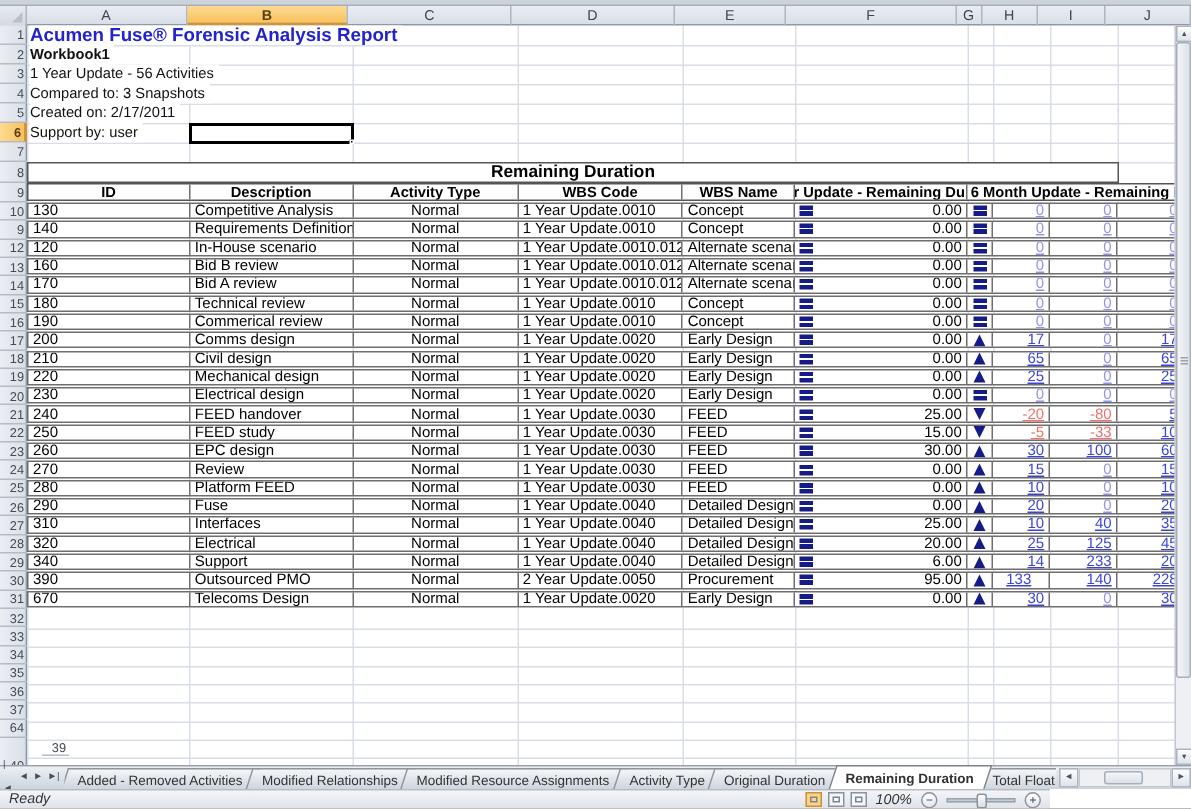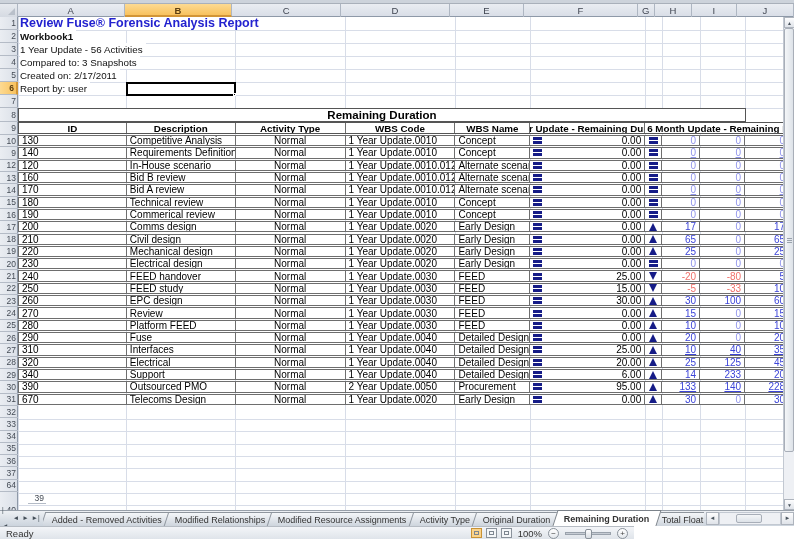--- a/index.html
+++ b/index.html
@@ -89,23 +89,23 @@
        transform:skewX(-18deg);margin-right:-5px;white-space:nowrap;}
   .tab>span{display:block;transform:skewX(18deg);}
   .tab.active{background:#fff;font-weight:bold;height:16px;line-height:16px;z-index:2;border-color:#7b828a;}
   .hs-group{display:flex;align-items:center;height:16px;margin-left:2px;}
   .hs-btn{width:13px;height:13px;background:linear-gradient(#fdfdfe,#dfe3e9);border:1px solid #aeb4bd;
           font-size:6px;color:#4a545e;display:flex;align-items:center;justify-content:center;}
   .hs-track{width:62px;height:13px;background:#eef0f4;border:1px solid #c2c8d1;position:relative;}
   .hs-thumb{position:absolute;left:16px;top:1px;width:26px;height:9px;background:linear-gradient(#f4f6f8,#dde2e8);border:1px solid #a8aeb8;border-radius:2px;}
 
   
-  .status-bar{position:absolute;left:0;top:526px;width:634px;height:13px;
+  .status-bar{position:absolute;left:0;top:526px;width:700px;height:13px;
               background:linear-gradient(#f3f5f8,#dfe4ea);border-top:1px solid #b6bcc4;
-              display:flex;align-items:center;font-size:9.5px;color:#333;}
+              display:flex;font-size:9.5px;color:#333;font-style:italic;}
   .ready{padding-left:6px;}
   .sb-right{margin-left:auto;display:flex;align-items:center;gap:4px;padding-right:6px;}
   .view-btn{width:11px;height:10px;border:1px solid #8a929b;background:#f4f6f8;position:relative;}
   .view-btn.on{background:#fbd38a;border-color:#c89235;}
   .view-btn i{position:absolute;left:2px;top:2px;right:2px;bottom:2px;border:1px solid #7d8690;}
   .zoom-pct{margin:0 2px;}
   .zoom-btn{width:11px;height:11px;border:1px solid #8a929b;border-radius:50%;background:linear-gradient(#fff,#e3e7ec);
             font-size:8px;line-height:9px;text-align:center;color:#444;}
   .zoom-slider{width:46px;height:3px;background:#c6ccd4;border:1px solid #9aa2ac;position:relative;margin:0 2px;}
   .zoom-thumb{position:absolute;left:19px;top:-4px;width:7px;height:10px;background:linear-gradient(#fdfdfe,#d8dde3);
@@ -195,27 +195,27 @@
         <div class="row-h" style="height: 12.32px;">33</div>
         <div class="row-h" style="height: 12.32px;">34</div>
         <div class="row-h" style="height: 12.32px;">35</div>
         <div class="row-h" style="height: 12.32px;">36</div>
         <div class="row-h" style="height: 12.32px;">37</div>
         <div class="row-h" style="height: 12.32px;">64</div>
         <div class="row-h" style="height: 12.32px; margin-left: 28px;">39</div>
         <div class="row-h" style="height: 12.32px;">40</div>
       </div>
 
-    <div class="r1-title">Review Fuse® Forensic Analysis Report</div>
+    <div class="r1-title">Acumen Fuse® Forensic Analysis Report</div>
     <div id="infoLines">
         <div class="info-line bold" style="top: 26px;">Workbook1</div>
         <div class="info-line" style="top: 39px;">1 Year Update - 56 Activities</div>
         <div class="info-line" style="top: 52px;">Compared to: 3 Snapshots</div>
         <div class="info-line" style="top: 65px;">Created on: 2/17/2011</div>
-        <div class="info-line" style="top: 78px;">Report by: user</div>
+        <div class="info-line" style="top: 78px;">Support by: user</div>
       </div>
 
     <div class="report-title">Remaining Duration</div>
 
     <div class="rep-table" id="repTable">
         <div class="t-head">
           <div class="tc th" style="width: 108px;">ID</div>
           <div class="tc th" style="width: 109px;">Description</div>
           <div class="tc th" style="width: 110px;">Activity Type</div>
           <div class="tc th" style="width: 110px;">WBS Code</div>
@@ -689,21 +689,21 @@
           <div class="tc ac" style="width: 110px;">Normal</div>
           <div class="tc al" style="width: 110px;">2 Year Update.0050</div>
           <div class="tc al" style="width: 75px;">Procurement</div>
           <div class="tc fcell" style="width: 115px;">
             <div class="ic-eq ic"></div>
             <span>95.00</span>
           </div>
           <div class="tc ac" style="width: 17px;">
             <div class="ic-up"></div>
           </div>
-          <div class="tc ar" style="width: 38px;">
+          <div class="tc ar" style="width: 38px; justify-content: center;">
             <span class="num-pos">133</span>
           </div>
           <div class="tc ar" style="width: 45px;">
             <span class="num-pos">140</span>
           </div>
           <div class="tc ar" style="width: 58px;">
             <span class="num-pos">228.00</span>
           </div>
         </div>
         <div class="t-row">

